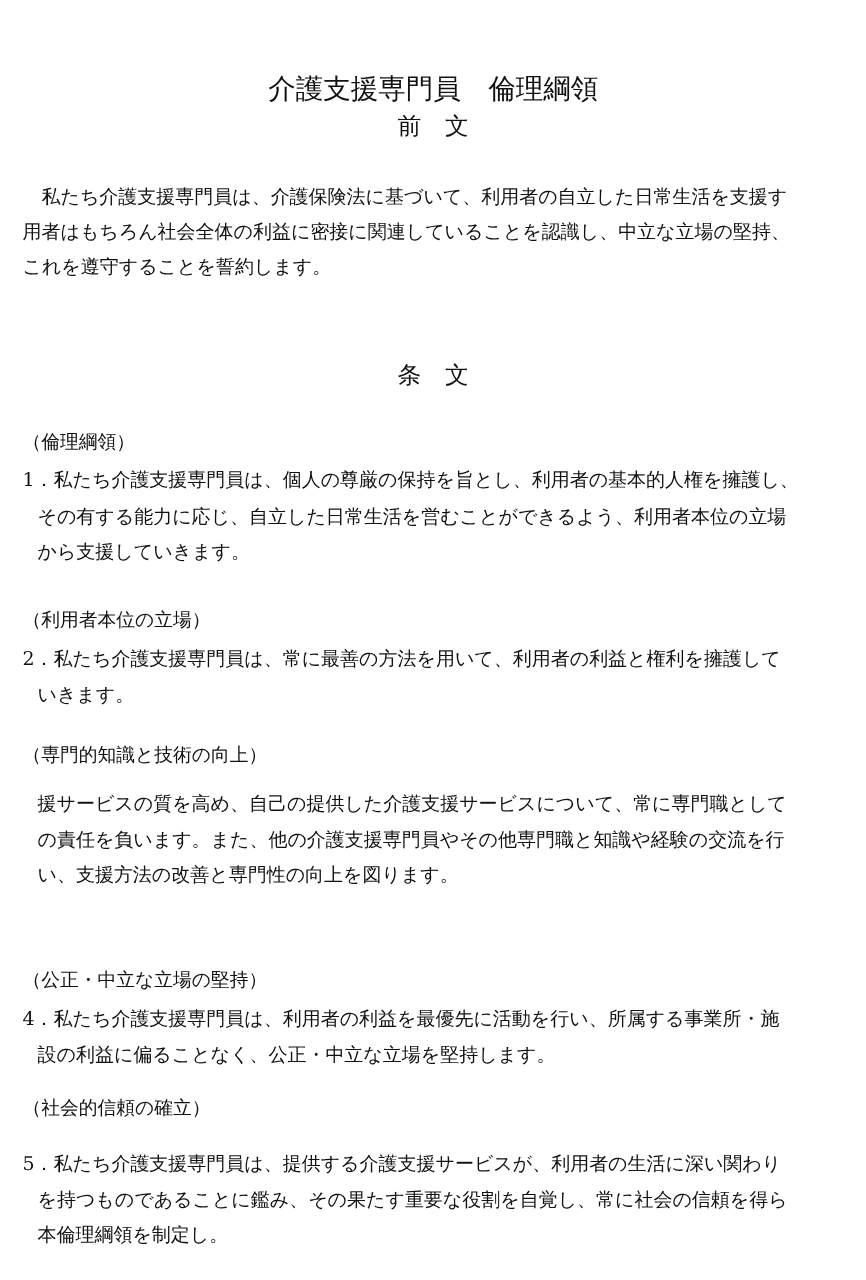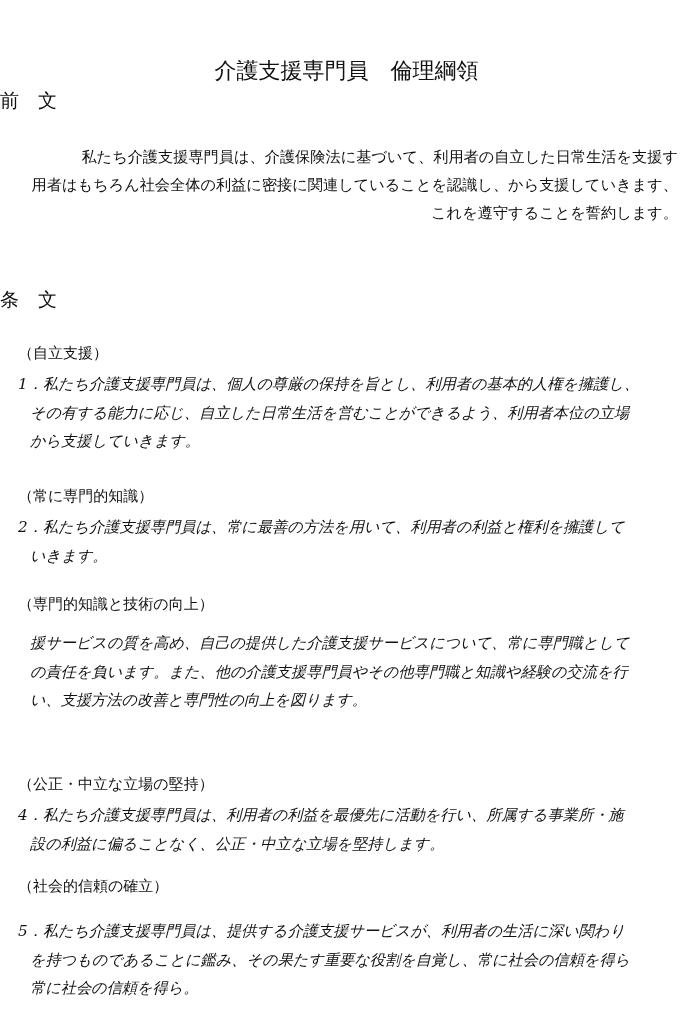--- a/index.html
+++ b/index.html
@@ -8,55 +8,55 @@
       font-family: "DejaVu Serif", "Liberation Serif", serif;
       color: #111111;
     }
     .abs { position: absolute; }
     .title {
       left: 0; width: 693px; top: 8px; text-align: center;
       font-family: "DejaVu Sans", "Liberation Sans", sans-serif;
       font-size: 22px; letter-spacing: 0px; white-space: pre; margin-top: 48px;
     }
     .heading {
-      left: 0; width: 693px; text-align: left;
+      left: 0; width: 693px; text-align: center;
       font-size: 19px; white-space: pre;
     }
     .para {
       left: 18px; width: 660px; font-size: 15.2px; line-height: 28px;
     }
-    .para .line { display: block; white-space: nowrap; height: 28px; text-align: right; }
+    .para .line { display: block; white-space: nowrap; height: 28px; }
     .sec-label { left: 18px; font-size: 15px; white-space: nowrap; }
-    .article { left: 18px; width: 665px; font-size: 15.2px; line-height: 28.5px; font-style: italic; }
+    .article { left: 18px; width: 665px; font-size: 15.2px; line-height: 28.5px; }
     .article .line { display: block; white-space: nowrap; height: 28.5px; }
     .article .cont { padding-left: 12px; }
   </style>
 </head>
 <body>
 
 <div class="abs title">介護支援専門員　倫理綱領</div>
 
 <div class="abs heading" style="top:88px;">前　文</div>
 
 <div class="abs para" style="top:143px;">
   <span class="line">　私たち介護支援専門員は、介護保険法に基づいて、利用者の自立した日常生活を支援す</span>
-  <span class="line">用者はもちろん社会全体の利益に密接に関連していることを認識し、から支援していきます、</span>
+  <span class="line">用者はもちろん社会全体の利益に密接に関連していることを認識し、中立な立場の堅持、</span>
   <span class="line">これを遵守することを誓約します。</span>
 </div>
 
 <div class="abs heading" style="top:287px;">条　文</div>
 
-<div class="abs sec-label" style="top:344px;">（自立支援）</div>
+<div class="abs sec-label" style="top:344px;">（倫理綱領）</div>
 <div class="abs article" style="top:370px;">
   <span class="line">1．私たち介護支援専門員は、個人の尊厳の保持を旨とし、利用者の基本的人権を擁護し、</span>
   <span class="line cont">その有する能力に応じ、自立した日常生活を営むことができるよう、利用者本位の立場</span>
   <span class="line cont">から支援していきます。</span>
 </div>
 
-<div class="abs sec-label" style="top:487px;">（常に専門的知識）</div>
+<div class="abs sec-label" style="top:487px;">（利用者本位の立場）</div>
 <div class="abs article" style="top:513px;">
   <span class="line">2．私たち介護支援専門員は、常に最善の方法を用いて、利用者の利益と権利を擁護して</span>
   <span class="line cont">いきます。</span>
 </div>
 
 <div class="abs sec-label" style="top:595px;">（専門的知識と技術の向上）</div>
 <div class="abs article" style="top:629px;">
   <span class="line cont">援サービスの質を高め、自己の提供した介護支援サービスについて、常に専門職として</span>
   <span class="line cont">の責任を負います。また、他の介護支援専門員やその他専門職と知識や経験の交流を行</span>
   <span class="line cont">い、支援方法の改善と専門性の向上を図ります。</span>
@@ -65,14 +65,14 @@
 <div class="abs sec-label" style="top:775px;">（公正・中立な立場の堅持）</div>
 <div class="abs article" style="top:801px;">
   <span class="line">4．私たち介護支援専門員は、利用者の利益を最優先に活動を行い、所属する事業所・施</span>
   <span class="line cont">設の利益に偏ることなく、公正・中立な立場を堅持します。</span>
 </div>
 
 <div class="abs sec-label" style="top:877px;">（社会的信頼の確立）</div>
 <div class="abs article" style="top:917px;">
   <span class="line">5．私たち介護支援専門員は、提供する介護支援サービスが、利用者の生活に深い関わり</span>
   <span class="line cont">を持つものであることに鑑み、その果たす重要な役割を自覚し、常に社会の信頼を得ら</span>
-  <span class="line cont">常に社会の信頼を得ら。</span>
+  <span class="line cont">本倫理綱領を制定し。</span>
 </div>
 
 </body></html>

